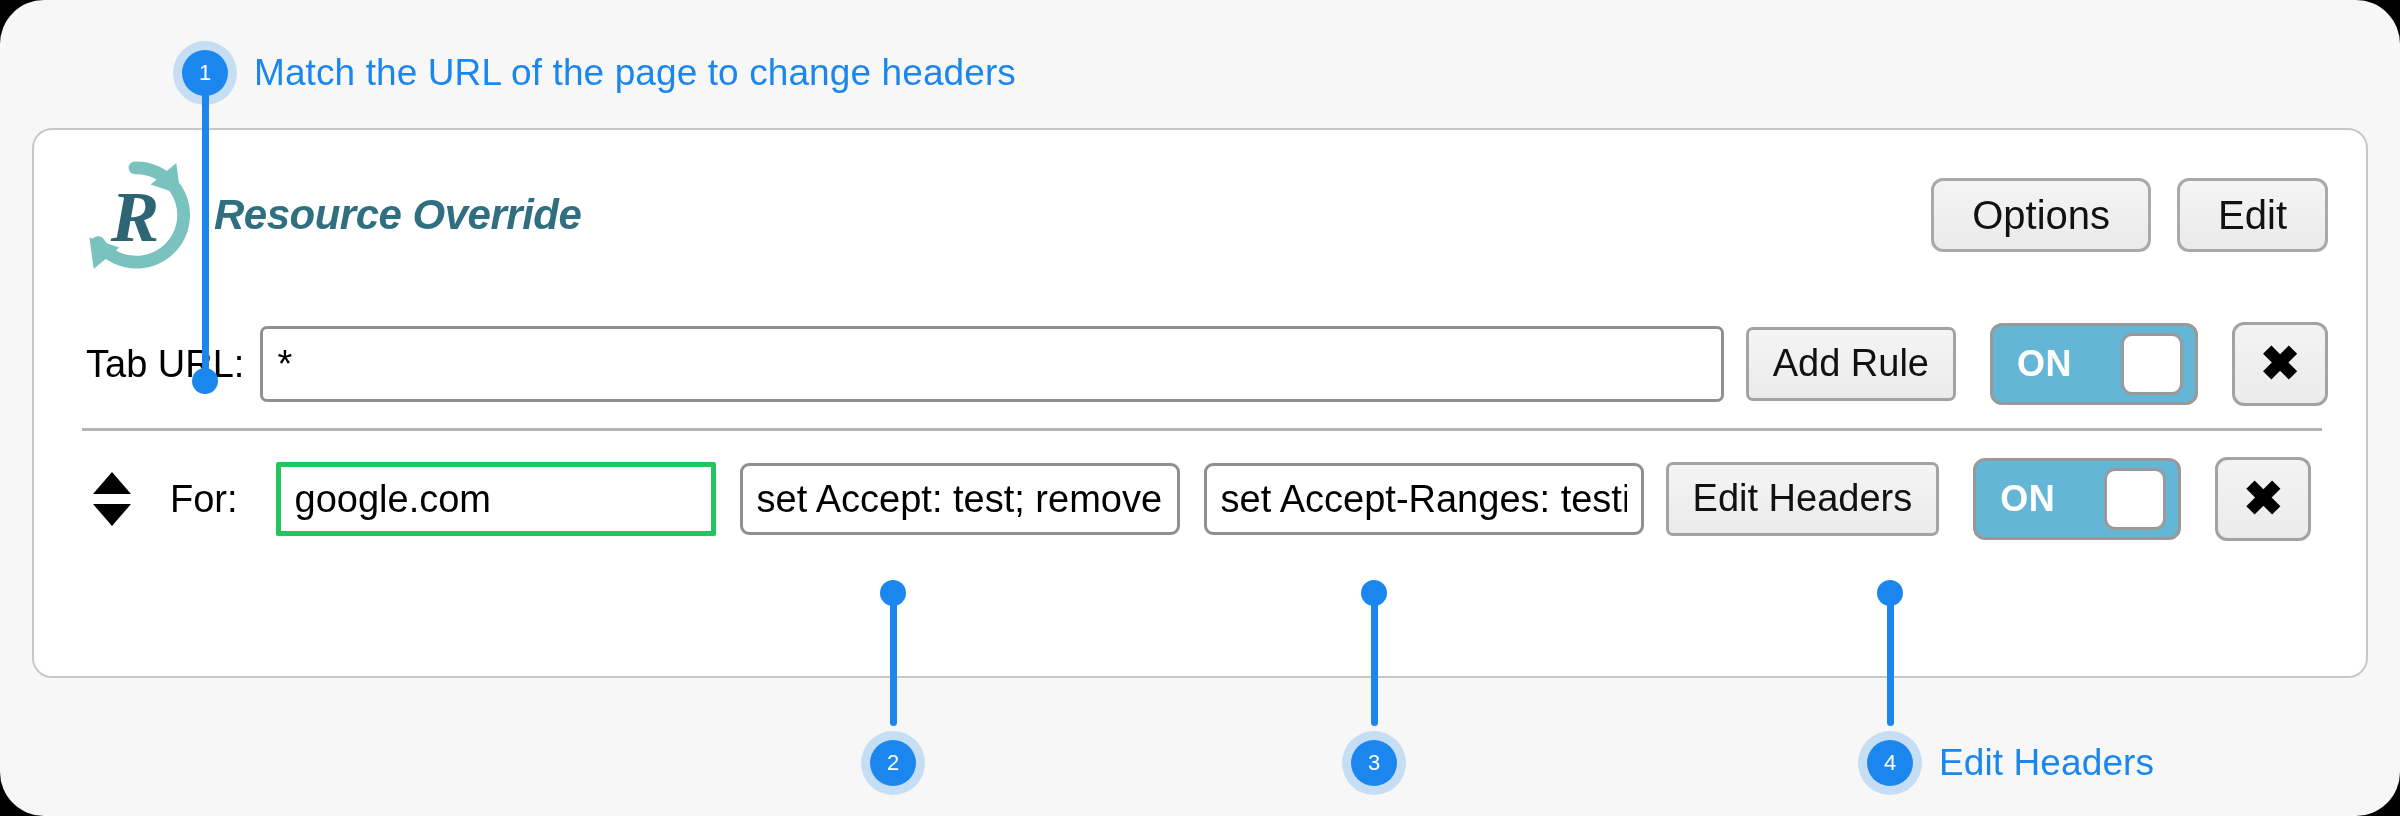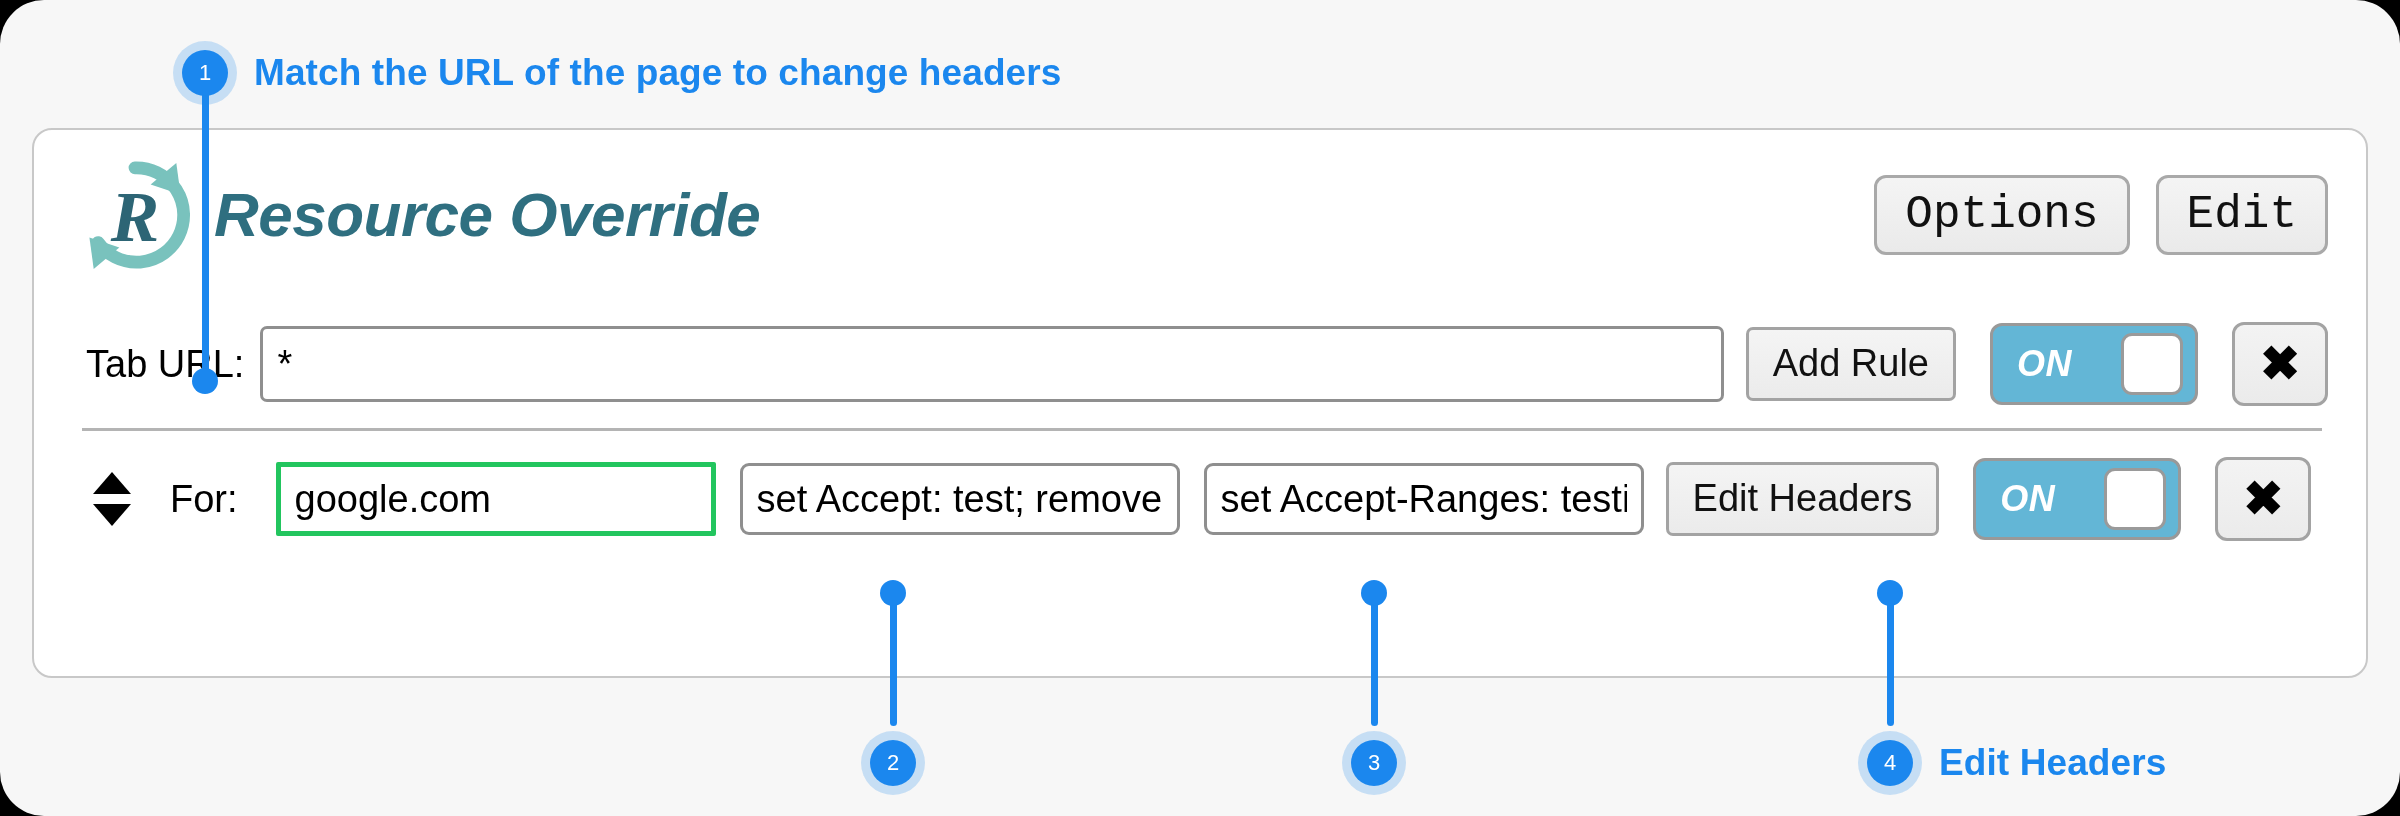--- a/index.html
+++ b/index.html
@@ -67,21 +67,21 @@
     display: flex;
     align-items: center;
     justify-content: center;
     box-shadow: 0 0 0 9px rgba(27,135,238,0.22);
     flex: 0 0 auto;
   }
   .annot-text {
     margin-left: 26px;
     color: #1b87ee;
     font-size: 37px;
-    font-weight: 700;
+    font-weight: 400;
     letter-spacing: 0.1px;
   }
 
   
   .ext-card {
     position: absolute;
     left: 32px;
     top: 128px;
     width: 2336px;
     height: 550px;
@@ -102,37 +102,37 @@
     padding: 0 38px 0 42px;
   }
   .logo {
     width: 118px;
     height: 118px;
     flex: 0 0 auto;
     position: relative;
     margin-right: 20px;
   }
   .app-title {
-    font-size: 62px;
+    font-size: 42px;
     font-weight: bold;
     font-style: italic;
     color: #2f6f80;
     letter-spacing: -0.5px;
     line-height: 1;
   }
   .header-spacer { flex: 1 1 auto; }
 
   .hdr-btn {
-    font-family: Liberation Mono, monospace;
-    font-size: 46px;
+    font-family: Liberation Sans, sans-serif;
+    font-size: 40px;
     color: #111111;
     background: linear-gradient(#f4f4f4, #eaeaea);
     border: 3px solid #a9a9a9;
     border-radius: 12px;
-    padding: 13px 28px;
+    padding: 13px 38px;
     margin-left: 26px;
     cursor: pointer;
     line-height: 1.05;
   }
 
   
   .row {
     display: flex;
     align-items: center;
     padding: 0 38px 0 52px;
@@ -236,21 +236,20 @@
     box-sizing: border-box;
     flex: 0 0 auto;
     margin-left: 34px;
     cursor: pointer;
   }
   .toggle-label {
     color: #ffffff;
     font-size: 36px;
     font-weight: bold;
     letter-spacing: 0.5px;
-    font-style: italic;
   }
   .toggle-knob {
     width: 62px;
     height: 62px;
     background: #ffffff;
     border: 3px solid #9a9a9a;
     border-radius: 11px;
     box-sizing: border-box;
   }
 

